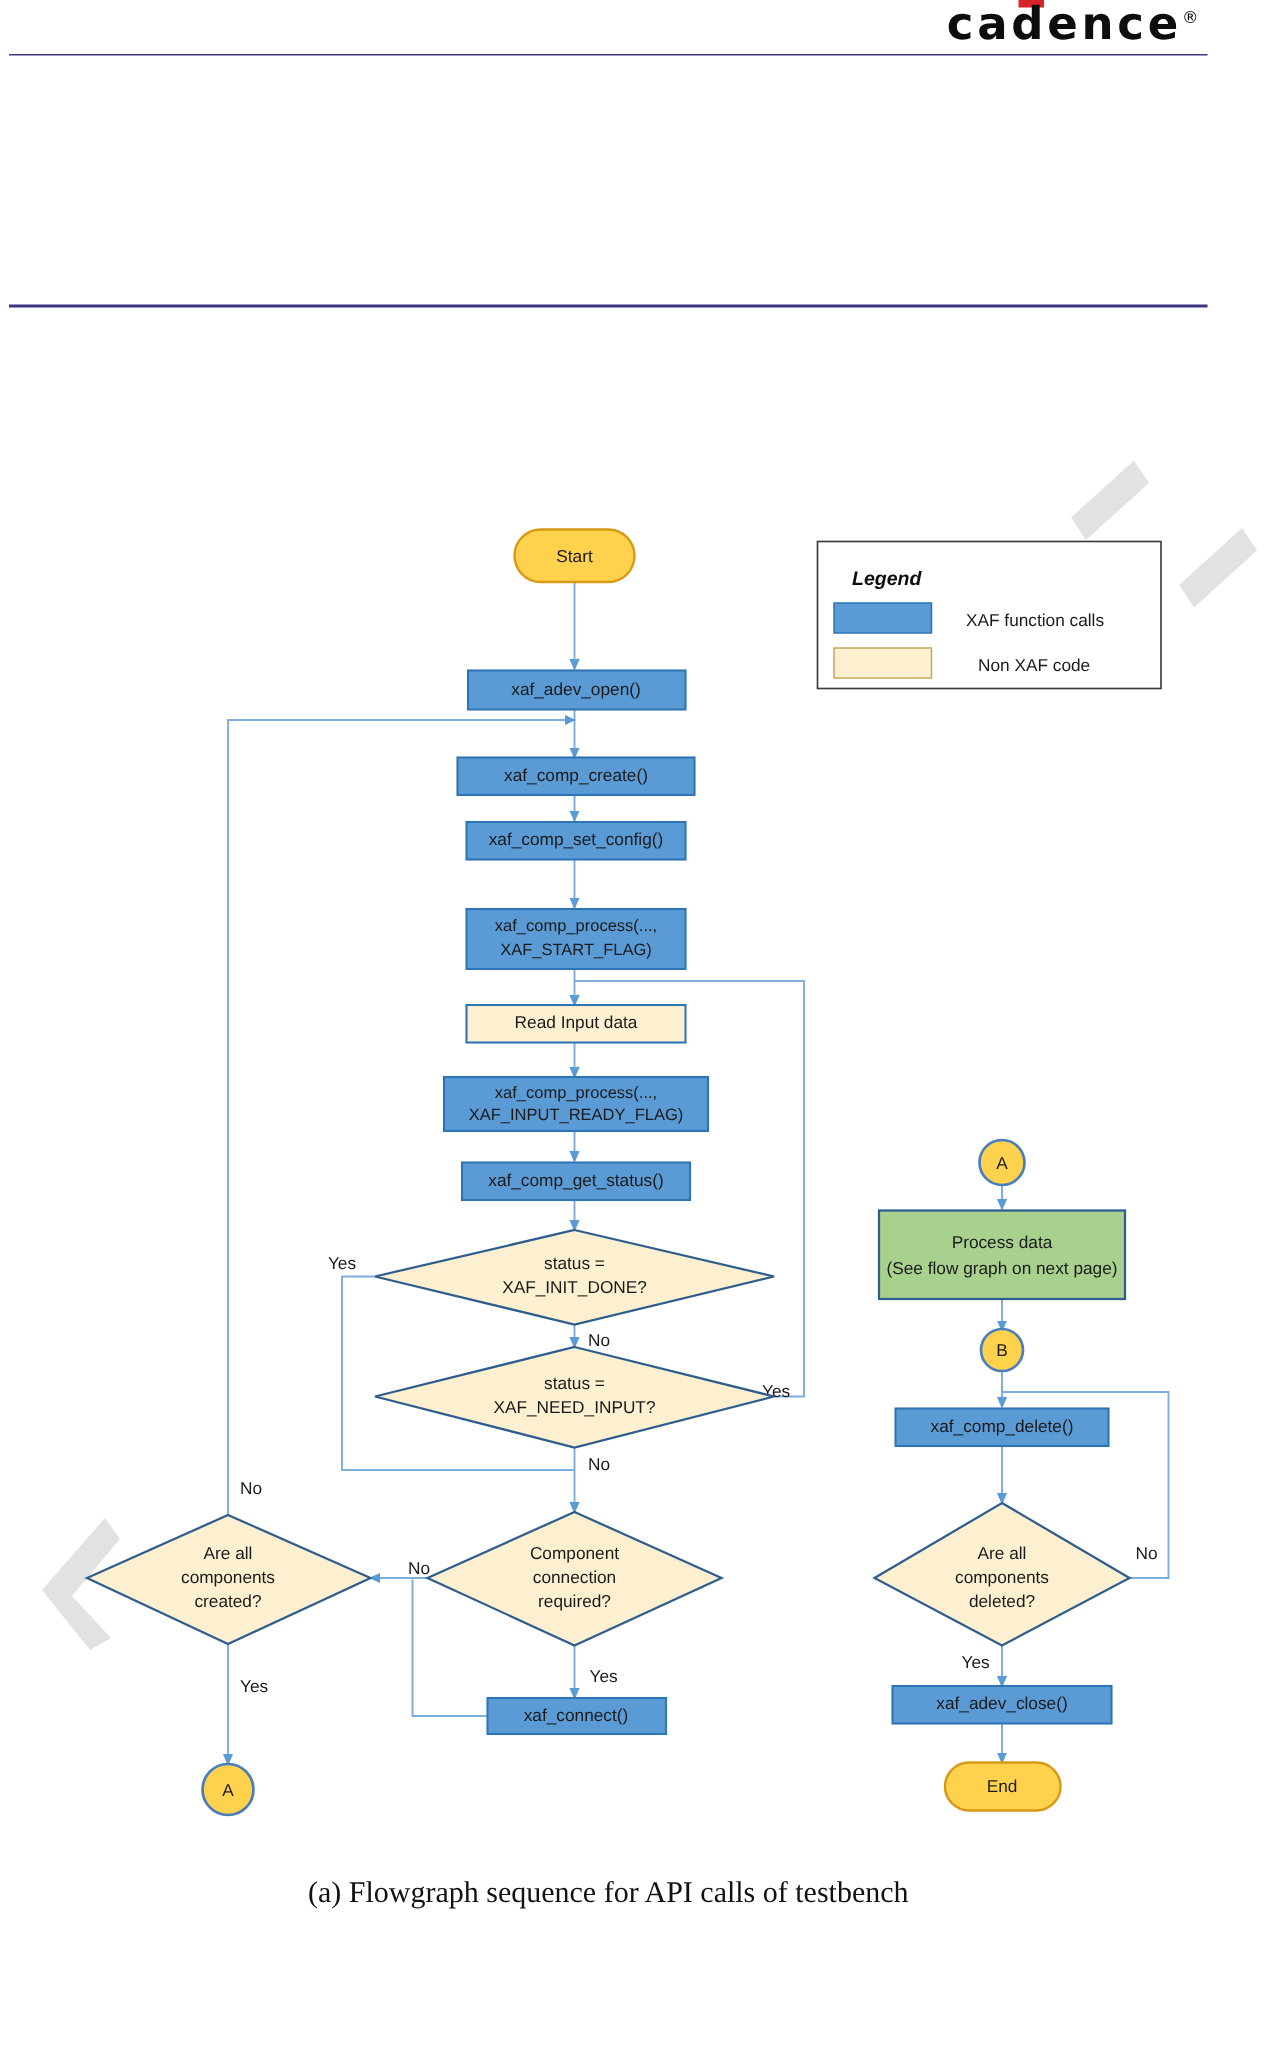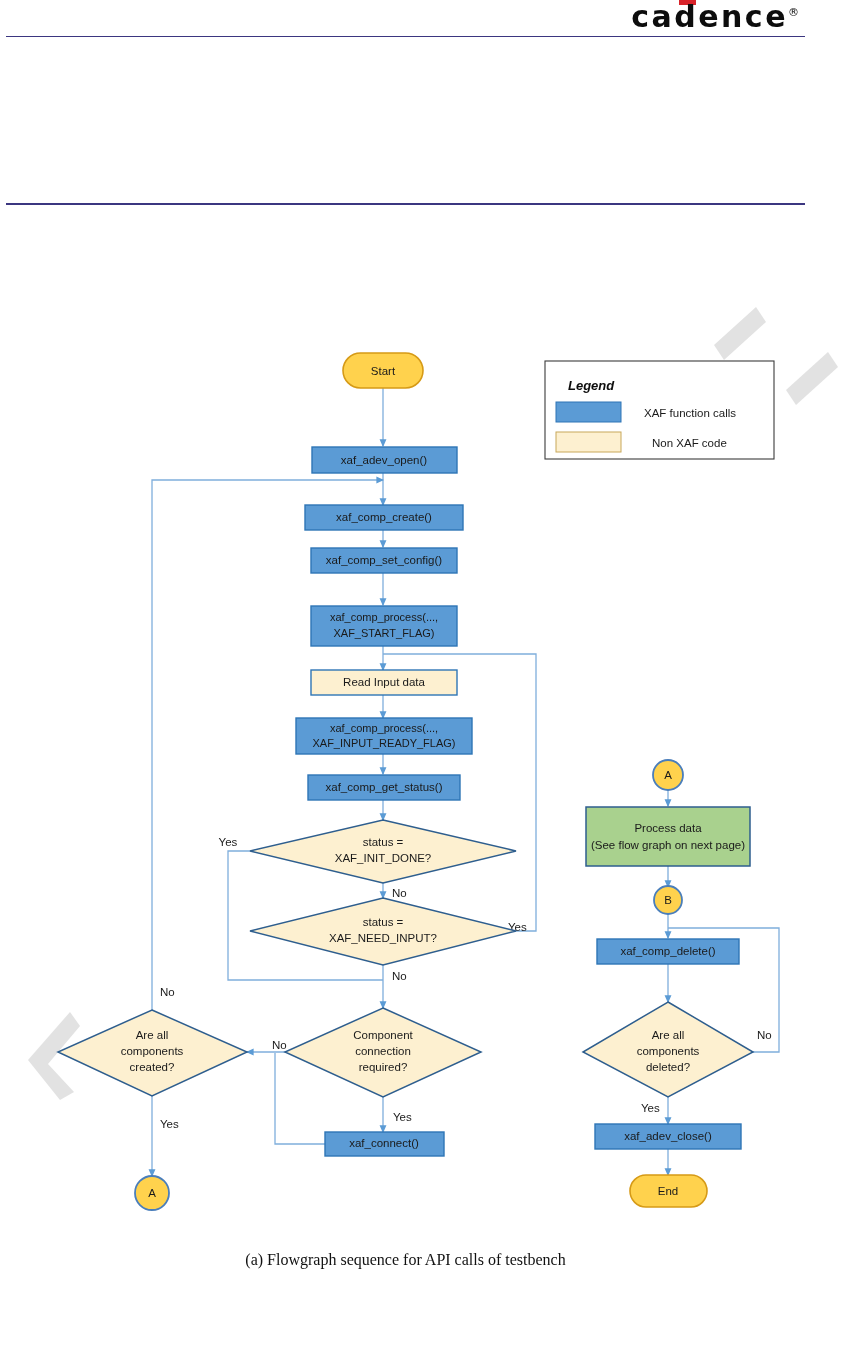--- a/index.html
+++ b/index.html
@@ -100,21 +100,21 @@
     fill: #1a1a1a;
   }
   
   .caption {
     position: absolute;
     left: 0;
     right: 0;
     top: 1251px;
     text-align: center;
     font-family: "Liberation Serif", serif;
-    font-size: 16px;
+    font-size: 20px;
     color: #111111;
   }
 </style>
 </head>
 <body>
 
 <div class="page">
 
   <div class="brand-accent"></div>
   <div class="brand"><span>cadence</span><span class="reg">®</span></div>

